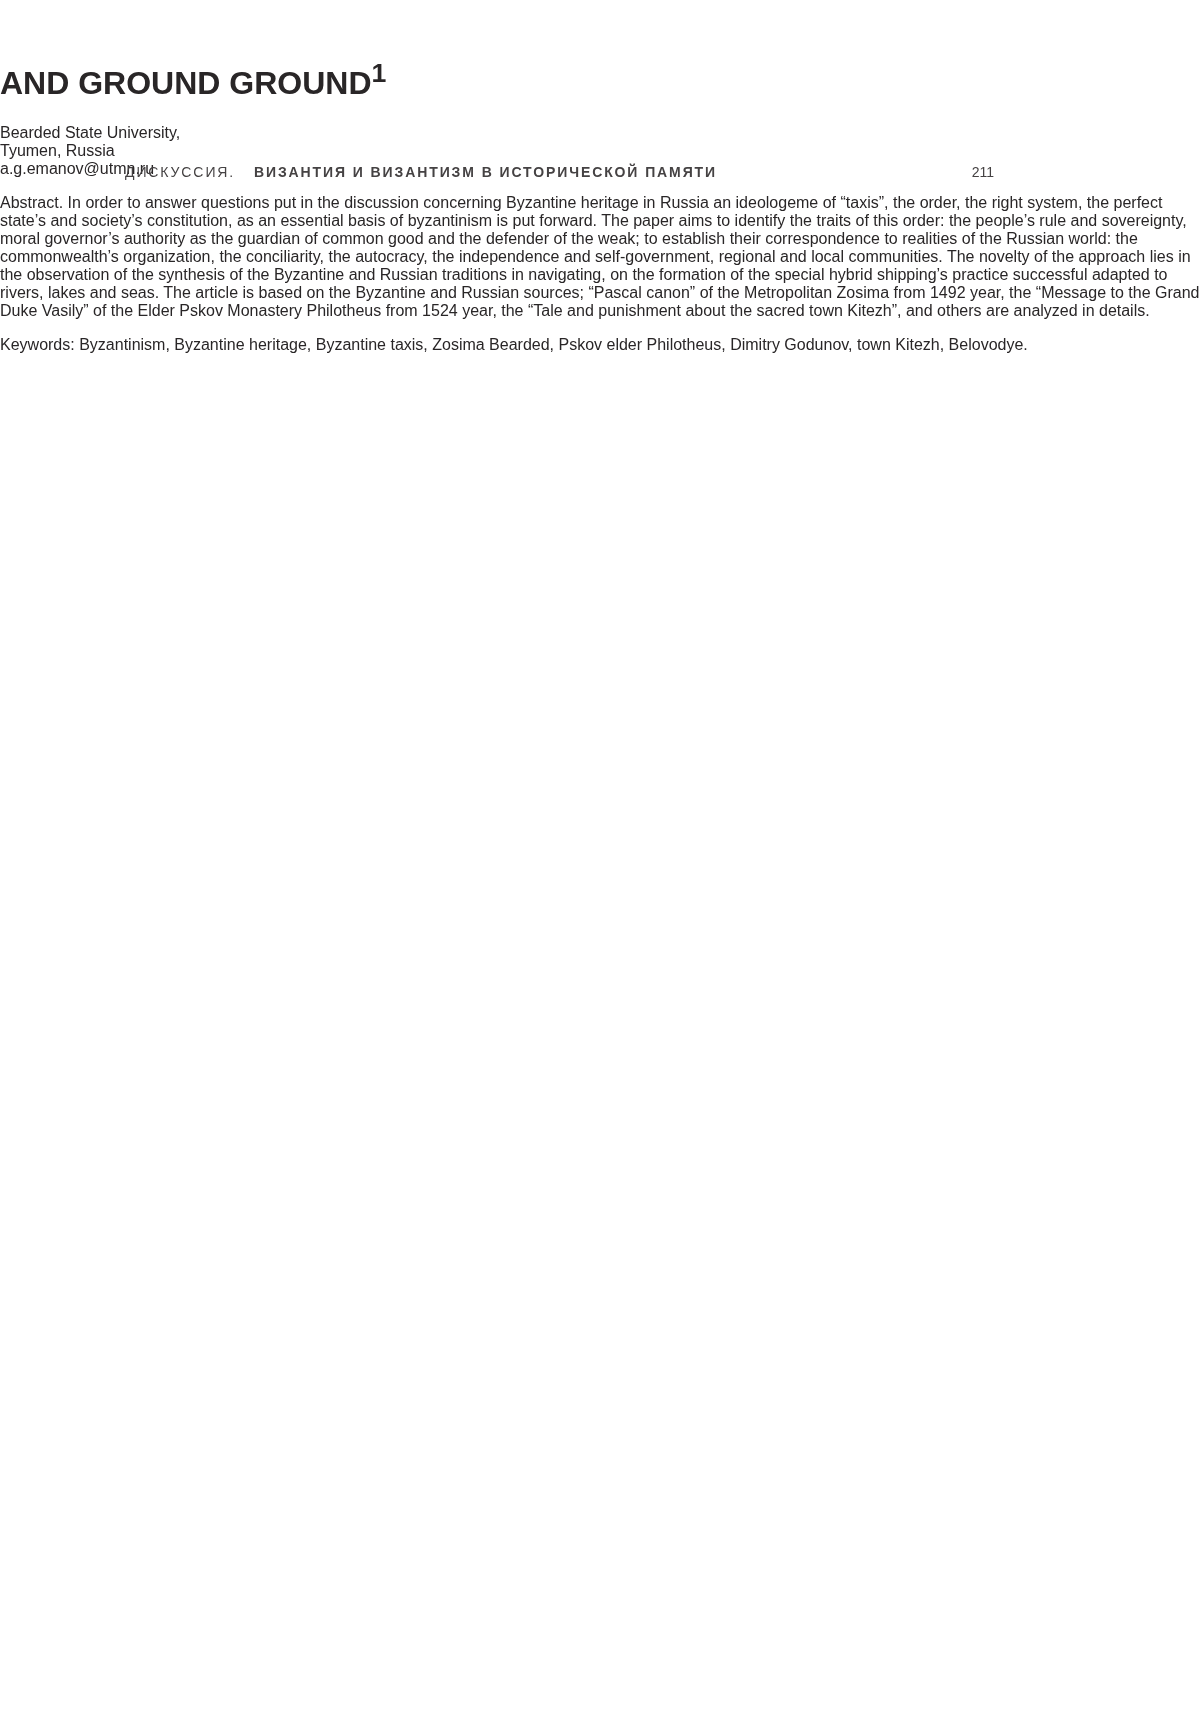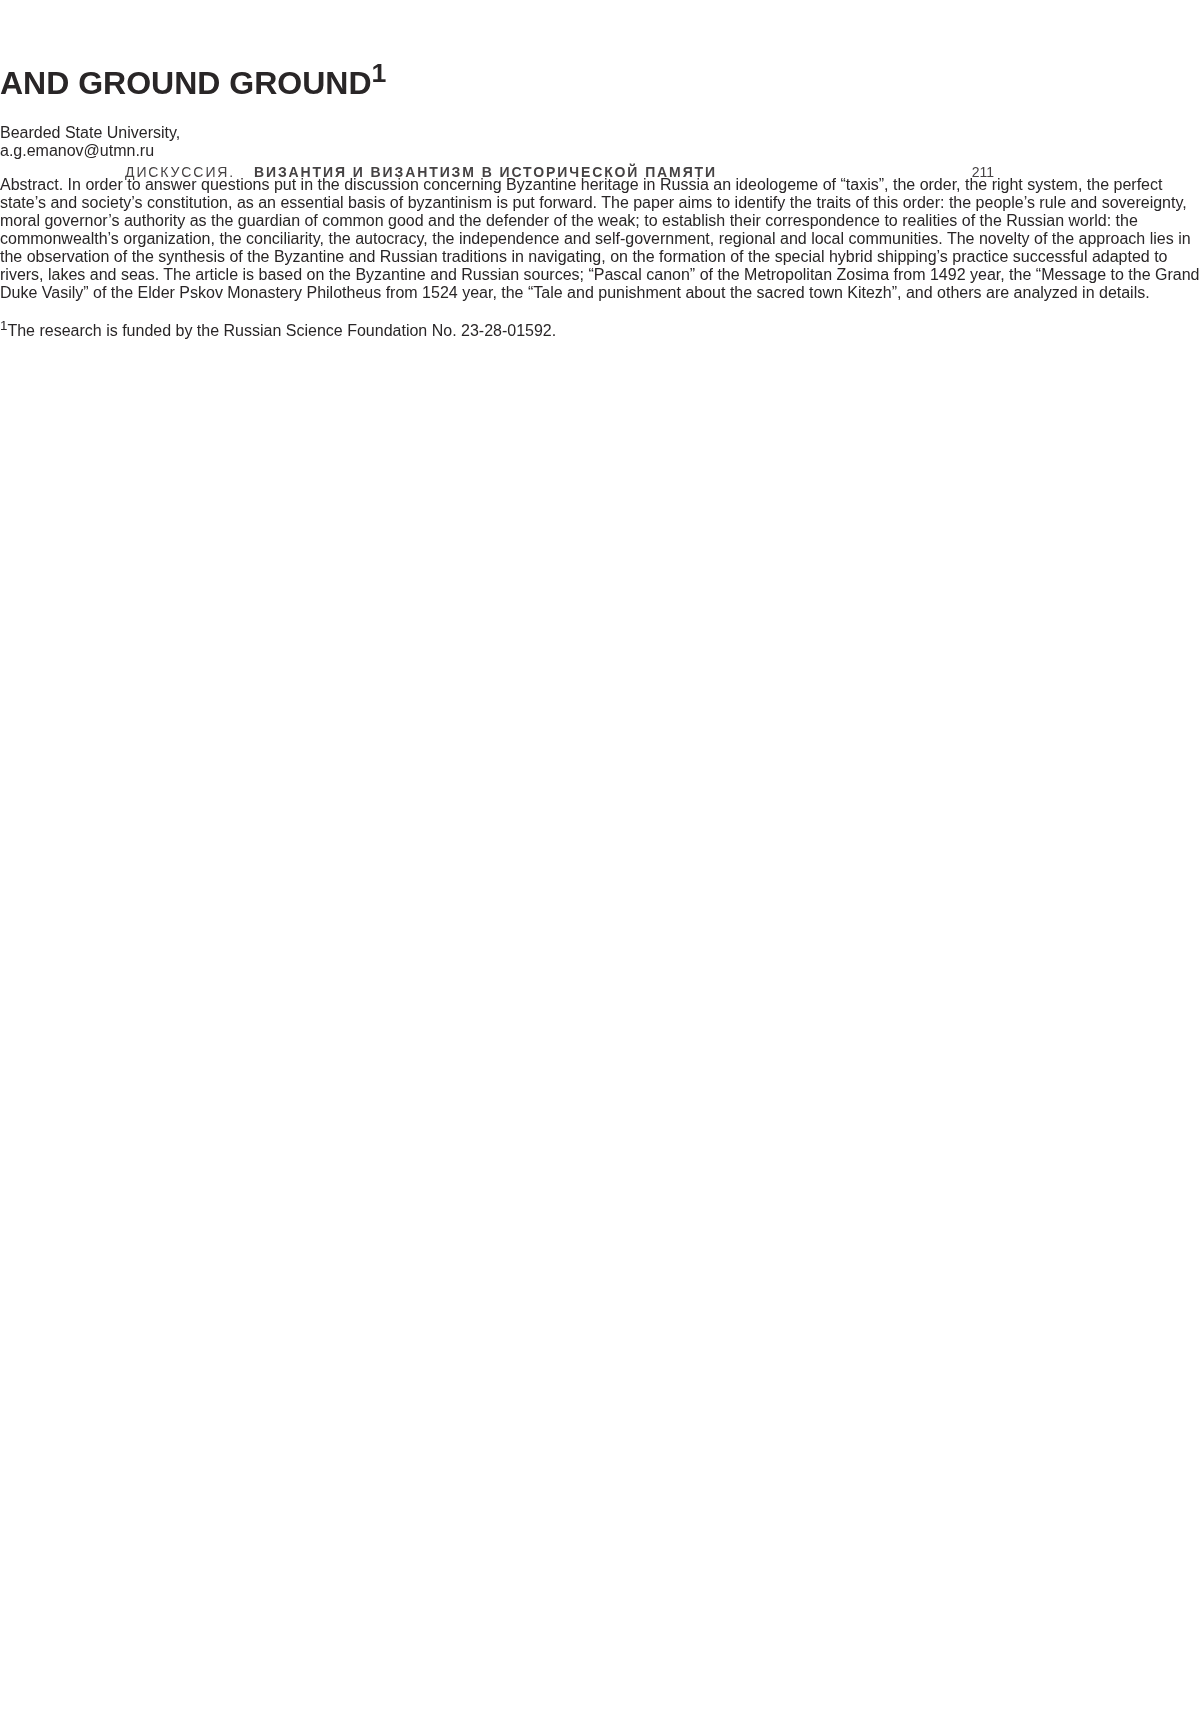--- a/index.html
+++ b/index.html
@@ -86,23 +86,24 @@
     <span class="page-number">211</span>
   </header>
 
   <h1 class="title">
     <br>
     <span>AND GROUND GROUND</span><sup>1</sup>
   </h1>
 
   <div class="author">
     <div>Bearded State University,</div>
+    <div>Tyumen, Russia</div>
     <div>a.g.emanov@utmn.ru</div>
   </div>
 
   <p class="abstract"><span class="lead-label">Abstract.</span> <span>In order to answer questions put in the discussion concerning Byzantine heritage in Russia an ideologeme of “taxis”, the order, the right system, the perfect state’s and society’s constitution, as an essential basis of byzantinism is put forward. The paper aims to identify the traits of this order: the people’s rule and sovereignty, moral governor’s authority as the guardian of common good and the defender of the weak; to establish their correspondence to realities of the Russian world: the commonwealth’s organization, the conciliarity, the autocracy, the independence and self-government, regional and local communities. The novelty of the approach lies in the observation of the synthesis of the Byzantine and Russian traditions in navigating, on the formation of the special hybrid shipping’s practice successful adapted to rivers, lakes and seas. The article is based on the Byzantine and Russian sources; “Pascal canon” of the Metropolitan Zosima from 1492 year, the “Message to the Grand Duke Vasily” of the Elder Pskov Monastery Philotheus from 1524 year, the “Tale and punishment about the sacred town Kitezh”, and others are analyzed in details.</span></p>
 
+  <p class="keywords"><span class="lead-label">Keywords:</span> <span>Byzantinism, Byzantine heritage, Byzantine taxis, Zosima Bearded, Pskov elder Philotheus, Dimitry Godunov, town Kitezh, Belovodye.</span></p>
 
   <div class="footnote-rule"></div>
 
-  <p class="footnote"><sup>1</sup><span class="fn-text">The research is funded by the Russian Science Foundation No. 23-28-01592.</span></p>
 
 </div>
 
 </body></html>

